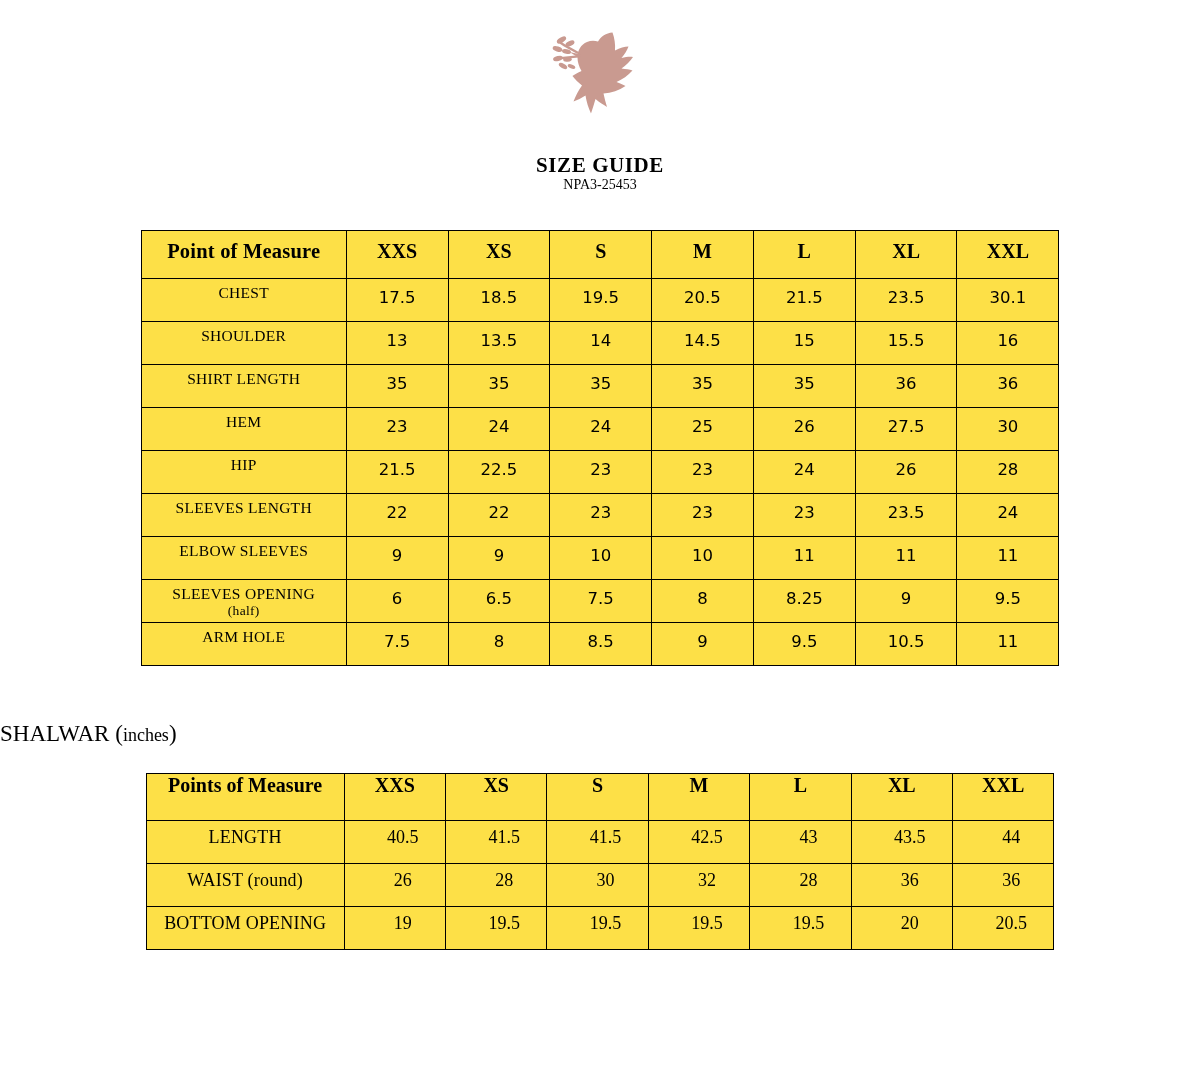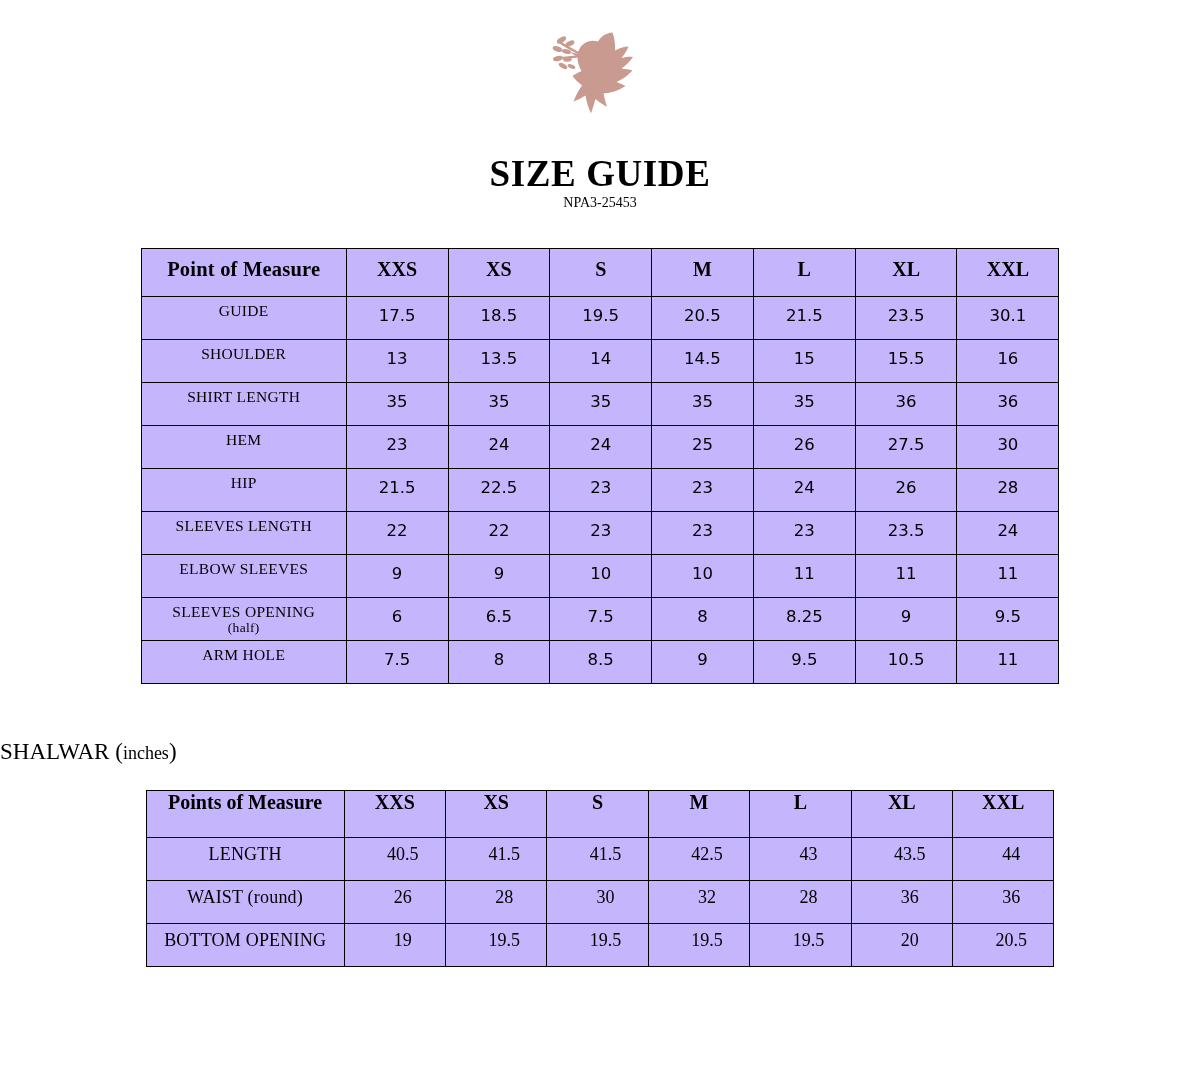--- a/index.html
+++ b/index.html
@@ -34,40 +34,40 @@
     align-items: center;
     justify-content: center;
   }
   .logo-box svg { display: block; }
 
   
   .doc-title {
     text-align: center;
     font-family: "Liberation Serif", "DejaVu Serif", serif;
     font-weight: bold;
-    font-size: 37px;
+    font-size: 21px;
     letter-spacing: 0.6px;
     margin-top: 34px;
     line-height: 1.1;
   }
   .doc-subtitle {
     text-align: center;
     font-family: "Liberation Serif", "DejaVu Serif", serif;
     font-weight: normal;
     font-size: 14px;
     line-height: 1.1;
   }
 
   
   .table-area { width: 100%; display: flex; justify-content: center; }
 
   table.size-table {
     border-collapse: collapse;
     table-layout: fixed;
-    background: #c4b5fd;
+    background: #fde047;
   }
   table.size-table td,
   table.size-table th {
     border: 1.6px solid #000000;
     padding: 0;
     text-align: center;
     vertical-align: top;
   }
 
   
@@ -211,21 +211,21 @@
         <th>S</th>
         <th>M</th>
         <th>L</th>
         <th>XL</th>
         <th>XXL</th>
       </tr>
     </thead>
     <tbody>
 
       <tr>
-        <td class="rowlabel">GUIDE</td>
+        <td class="rowlabel">CHEST</td>
         <td class="val">17.5</td>
         <td class="val">18.5</td>
         <td class="val">19.5</td>
         <td class="val">20.5</td>
         <td class="val">21.5</td>
         <td class="val">23.5</td>
         <td class="val">30.1</td>
       </tr>
 
       <tr>

